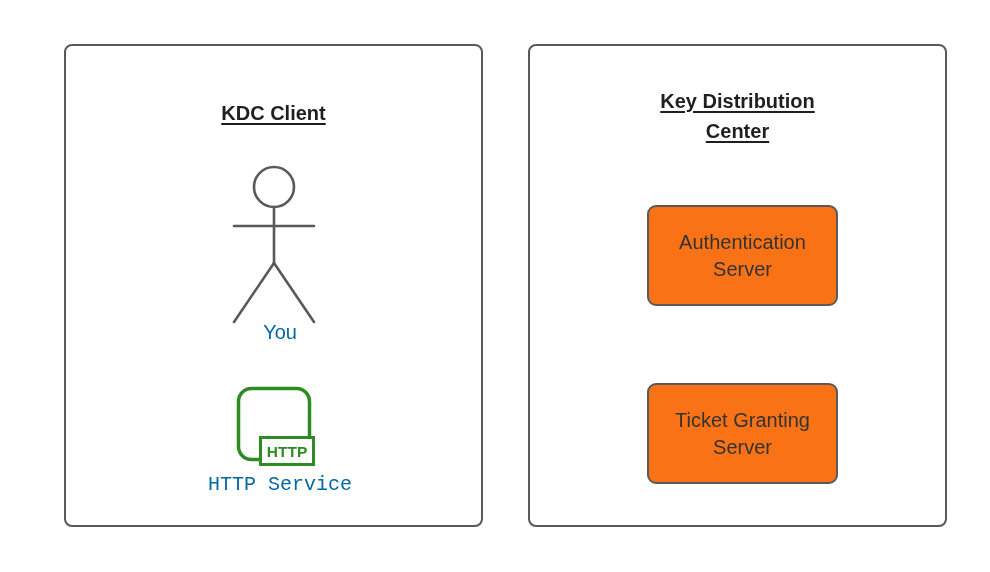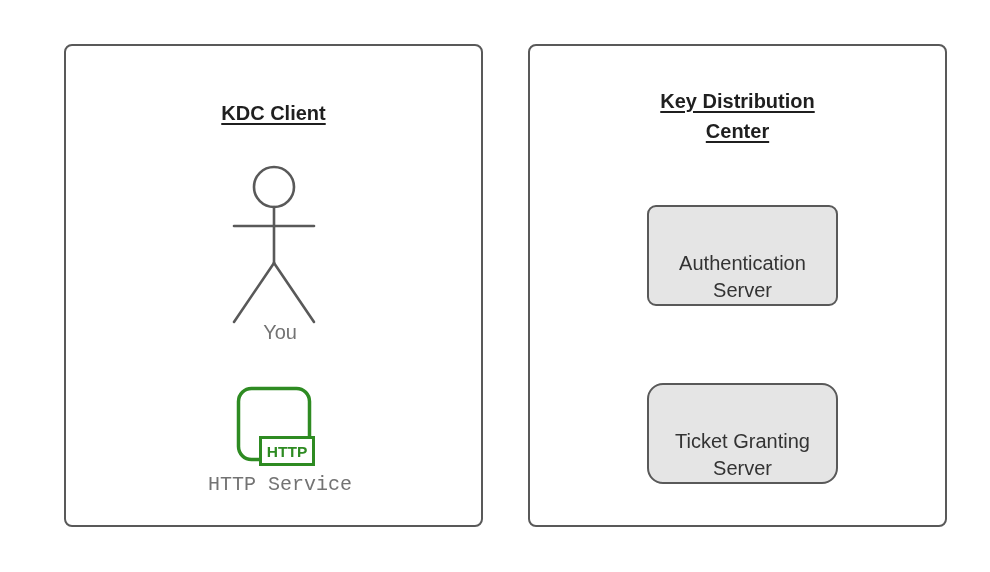--- a/index.html
+++ b/index.html
@@ -52,21 +52,21 @@
     stroke: #595959;
     stroke-width: 2.6;
     stroke-linecap: round;
   }
   .diagram-label {
     position: absolute;
     left: 13px; right: 0;
     text-align: center;
     font-size: 20px;
     line-height: 24px;
-    color: #737373;
+    color: #0369a1;
   }
   .label-you { top: 274px; }
   .label-http-service { top: 427px; font-family: Liberation Mono, monospace; }
 
   .http-svg {
     position: absolute;
     left: 170px; top: 340px;
     width: 80px; height: 82px;
   }
   .http-svg .green-stroke {
@@ -84,29 +84,29 @@
     font-family: "Liberation Sans", sans-serif;
     font-size: 15.5px;
     font-weight: bold;
     text-anchor: middle;
   }
 
   .node-box {
     position: absolute;
     left: 117px;
     width: 191px; height: 101px;
-    background: #e5e5e5;
+    background: #f97316;
     border: 2px solid #595959;
     border-radius: 9px;
     display: flex;
-    align-items: flex-end;
+    align-items: center;
     justify-content: center;
   }
   .node-box--auth { top: 159px; }
-  .node-box--tgs  { top: 337px; border-radius: 16px; }
+  .node-box--tgs  { top: 337px; }
   .node-box span {
     display: block;
     width: 175px;
     text-align: center;
     font-size: 20px;
     line-height: 27px;
     color: #333333;
   }
 </style>
 </head>

